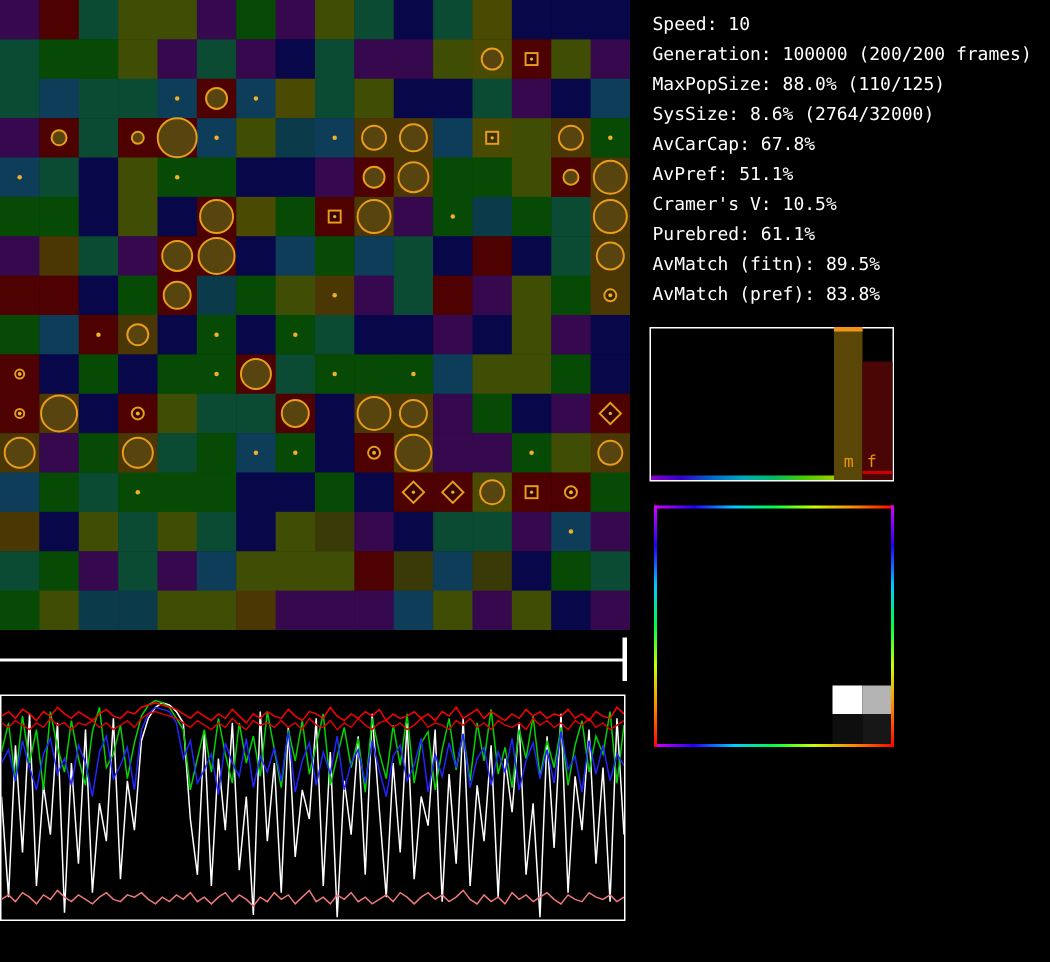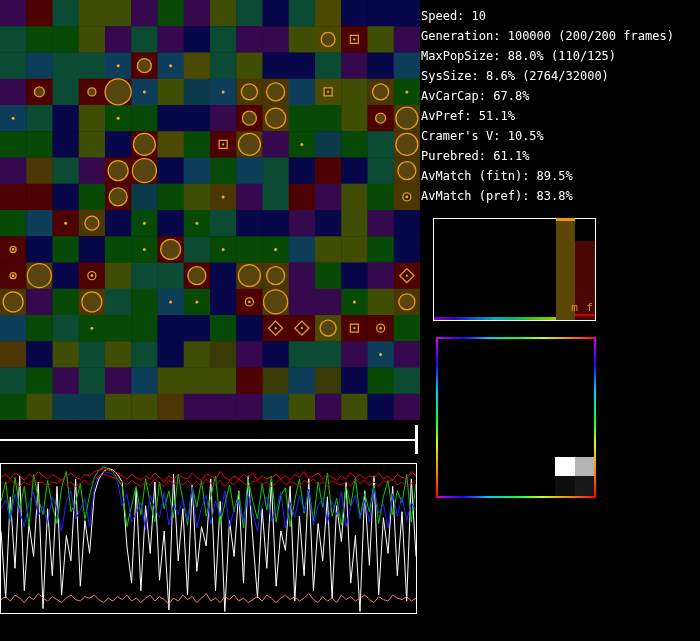--- a/index.html
+++ b/index.html
@@ -7,31 +7,31 @@
     width:700px;height:641px;position:relative;background:#000;
     font-family:"DejaVu Sans Mono", monospace; overflow:hidden;
   }
   #world{position:absolute;left:0;top:0;width:420px;height:420px;}
   #world svg{display:block;}
   #slider{position:absolute;left:0;top:420px;width:420px;height:40px;}
   #slider .track{position:absolute;left:0;top:19px;width:418px;height:2px;background:#fff;}
   #slider .handle{position:absolute;top:5px;width:3px;height:29px;background:#fff;}
   #chart{position:absolute;left:0;top:463px;width:417px;height:151px;
     border:1px solid #fff;box-sizing:border-box;background:#000;}
-  #stats{position:absolute;left:421px;top:6px;width:262px;color:#fff;
+  #stats{position:absolute;left:435px;top:6px;width:262px;color:#fff;
     font-size:12px;line-height:20px;white-space:pre;}
   #histogram{position:absolute;left:433px;top:218px;width:163px;height:103px;
     border:1px solid #fff;box-sizing:border-box;}
   #histogram .inner{position:absolute;left:0;top:0;right:0;bottom:0;}
   #hist-strip{position:absolute;left:0;bottom:0;width:122px;height:3px;}
   #hist-bar-m{position:absolute;left:122px;bottom:0;width:19px;height:100%;}
   #hist-cap-m{position:absolute;left:122px;top:-1px;width:19px;height:3px;}
   #hist-bar-f{position:absolute;left:141px;bottom:0;width:20px;}
   #hist-marker-f{position:absolute;left:141px;bottom:4px;width:20px;height:2px;}
-  #hist-label{position:absolute;left:120px;bottom:6px;width:40px;text-align:right;
+  #hist-label{position:absolute;left:120px;bottom:6px;width:40px;text-align:center;
     font-size:11px;letter-spacing:1px;}
   #matrix{position:absolute;left:436px;top:337px;width:160px;height:161px;background:#000;}
   .medge{position:absolute;}
   #m-top{left:0;top:0;width:160px;height:2px;}
   #m-bottom{left:0;bottom:0;width:160px;height:2px;}
   #m-left{left:0;top:0;width:2px;height:161px;}
   #m-right{right:0;top:0;width:2px;height:161px;}
   .mcell{position:absolute;}
   .stat-line{height:20px;}
 </style>

